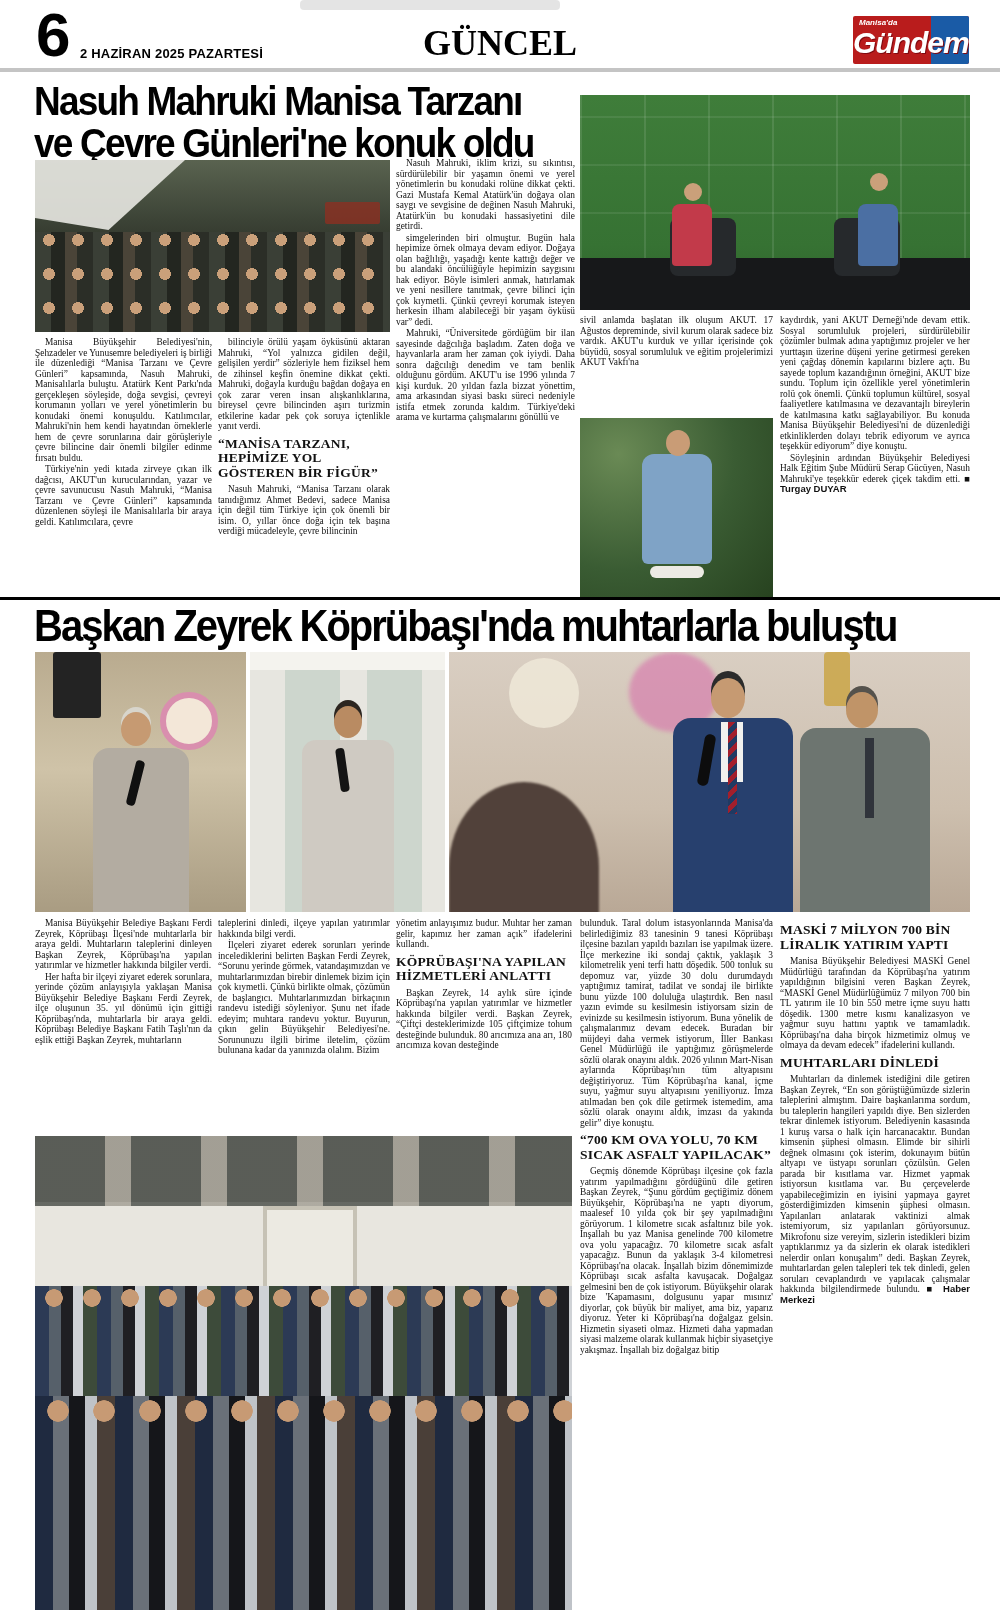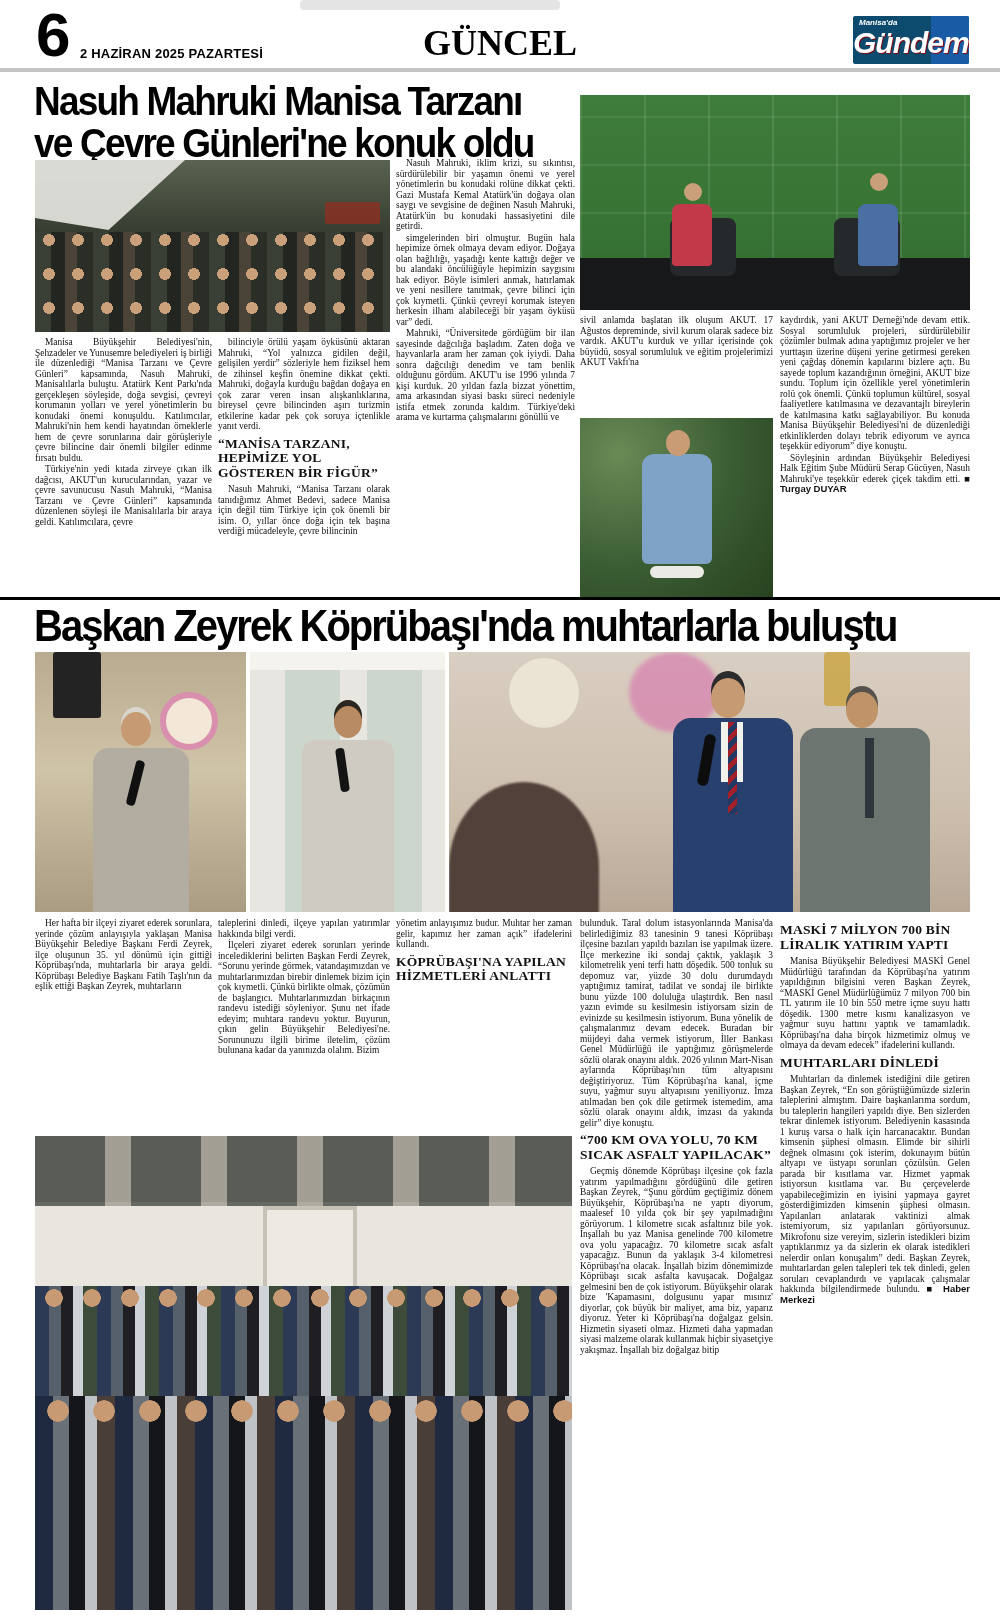--- a/index.html
+++ b/index.html
@@ -6,21 +6,21 @@
   #page{position:relative;width:1000px;height:1615px;background:#ffffff;overflow:hidden;
         font-family:"Liberation Serif", serif;color:#111;}
 
   
   .pagenum{position:absolute;left:36px;top:4px;font-family:"Liberation Sans",sans-serif;
            font-weight:700;font-size:62px;line-height:1;color:#000;}
   .dateline{position:absolute;left:80px;top:46px;font-family:"Liberation Sans",sans-serif;
             font-weight:700;font-size:13px;color:#000;letter-spacing:0.2px;}
   .section-title{position:absolute;left:0;top:22px;width:1000px;text-align:center;
                  font-family:"Liberation Serif",serif;font-weight:700;font-size:36px;color:#000;}
-  .masthead{position:absolute;left:853px;top:16px;width:116px;height:48px;background:#0c4a6e;
+  .masthead{position:absolute;left:853px;top:16px;width:116px;height:48px;background:#b91c1c;
             border-radius:2px;overflow:hidden;}
   .masthead .blue{position:absolute;right:0;top:0;width:38px;height:48px;background:#1a5ba6;}
   .masthead .mini{position:absolute;left:6px;top:2px;font-family:"Liberation Sans",sans-serif;
                   font-style:italic;font-weight:700;font-size:8px;color:#fff;}
   .masthead .name{position:absolute;left:0;top:10px;width:116px;text-align:left;
                   font-family:"Liberation Sans",sans-serif;font-style:italic;font-weight:700;
                   font-size:30px;color:#fff;letter-spacing:-1px;text-shadow:1px 1px 0 #7d0a10;}
   .rule-gray{position:absolute;left:0;top:68px;width:1000px;height:4px;background:#c4c4c4;}
 
   
@@ -214,29 +214,31 @@
     <div class="shirt"></div>
     <div class="tie"></div>
     <div class="zhead"></div>
     <div class="zmic"></div>
     <div class="gbody"></div>
     <div class="gtie"></div>
     <div class="ghead"></div>
   </div>
 
   <div class="col" id="a2c1">
+    <p>Manisa Büyükşehir Belediye Başkanı Ferdi Zeyrek, Köprübaşı İlçesi'nde muhtarlarla bir araya geldi. Muhtarların taleplerini dinleyen Başkan Zeyrek, Köprübaşı'na yapılan yatırımlar ve hizmetler hakkında bilgiler verdi.</p>
     <p>Her hafta bir ilçeyi ziyaret ederek sorunlara, yerinde çözüm anlayışıyla yaklaşan Manisa Büyükşehir Belediye Başkanı Ferdi Zeyrek, ilçe oluşunun 35. yıl dönümü için gittiği Köprübaşı'nda, muhtarlarla bir araya geldi. Köprübaşı Belediye Başkanı Fatih Taşlı'nın da eşlik ettiği Başkan Zeyrek, muhtarların</p>
   </div>
   <div class="col" id="a2c2">
     <p style="text-indent:0">taleplerini dinledi, ilçeye yapılan yatırımlar hakkında bilgi verdi.</p>
     <p>İlçeleri ziyaret ederek sorunları yerinde incelediklerini belirten Başkan Ferdi Zeyrek, “Sorunu yerinde görmek, vatandaşımızdan ve muhtarlarımızdan birebir dinlemek bizim için çok kıymetli. Çünkü birlikte olmak, çözümün de başlangıcı. Muhtarlarımızdan birkaçının randevu istediği söyleniyor. Şunu net ifade edeyim; muhtara randevu yoktur. Buyurun, çıkın gelin Büyükşehir Belediyesi'ne. Sorununuzu ilgili birime iletelim, çözüm bulunana kadar da yanınızda olalım. Bizim</p>
   </div>
   <div class="col" id="a2c3">
     <p style="text-indent:0">yönetim anlayışımız budur. Muhtar her zaman gelir, kapımız her zaman açık” ifadelerini kullandı.</p>
     <div class="subhead">KÖPRÜBAŞI'NA YAPILAN HİZMETLERİ ANLATTI</div>
+    <p>Başkan Zeyrek, 14 aylık süre içinde Köprübaşı'na yapılan yatırımlar ve hizmetler hakkında bilgiler verdi. Başkan Zeyrek, “Çiftçi desteklerimizde 105 çiftçimize tohum desteğinde bulunduk. 80 arıcımıza ana arı, 180 arıcımıza kovan desteğinde</p>
   </div>
   <div class="col" id="a2c4">
     <p style="text-indent:0">bulunduk. Taral dolum istasyonlarında Manisa'da belirlediğimiz 83 tanesinin 9 tanesi Köprübaşı ilçesine bazıları yapıldı bazıları ise yapılmak üzere. İlçe merkezine iki sondaj çaktık, yaklaşık 3 kilometrelik yeni terfi hattı döşedik. 500 tonluk su depomuz var, yüzde 30 dolu durumdaydı yaptığımız tamirat, tadilat ve sondaj ile birlikte bunu yüzde 100 doluluğa ulaştırdık. Ben nasıl yazın evimde su kesilmesin istiyorsam sizin de evinizde su kesilmesin istiyorum. Buna yönelik de çalışmalarımız devam edecek. Buradan bir müjdeyi daha vermek istiyorum, İller Bankası Genel Müdürlüğü ile yaptığımız görüşmelerde sözlü olarak onayını aldık. 2026 yılının Mart-Nisan aylarında Köprübaşı'nın tüm altyapısını değiştiriyoruz. Tüm Köprübaşı'na kanal, içme suyu, yağmur suyu altyapısını yeniliyoruz. İmza atılmadan ben çok dile getirmek istemedim, ama sözlü olarak onayını aldık, imzası da yakında gelir” diye konuştu.</p>
     <div class="subhead">“700 KM OVA YOLU, 70 KM SICAK ASFALT YAPILACAK”</div>
     <p>Geçmiş dönemde Köprübaşı ilçesine çok fazla yatırım yapılmadığını gördüğünü dile getiren Başkan Zeyrek, “Şunu gördüm geçtiğimiz dönem Büyükşehir, Köprübaşı'na ne yaptı diyorum, maalesef 10 yılda çok bir şey yapılmadığını görüyorum. 1 kilometre sıcak asfaltınız bile yok. İnşallah bu yaz Manisa genelinde 700 kilometre ova yolu yapacağız. 70 kilometre sıcak asfalt yapacağız. Bunun da yaklaşık 3-4 kilometresi Köprübaşı'na olacak. İnşallah bizim dönemimizde Köprübaşı sıcak asfalta kavuşacak. Doğalgaz gelmesini ben de çok istiyorum. Büyükşehir olarak bize 'Kapamasını, dolgusunu yapar mısınız' diyorlar, çok büyük bir maliyet, ama biz, yaparız diyoruz. Yeter ki Köprübaşı'na doğalgaz gelsin. Hizmetin siyaseti olmaz. Hizmeti daha yapmadan siyasi malzeme olarak kullanmak hiçbir siyasetçiye yakışmaz. İnşallah biz doğalgaz bitip</p>
   </div>
   <div class="col" id="a2c5">
     <div class="subhead">MASKİ 7 MİLYON 700 BİN LİRALIK YATIRIM YAPTI</div>
     <p>Manisa Büyükşehir Belediyesi MASKİ Genel Müdürlüğü tarafından da Köprübaşı'na yatırım yapıldığının bilgisini veren Başkan Zeyrek, “MASKİ Genel Müdürlüğümüz 7 milyon 700 bin TL yatırım ile 10 bin 550 metre içme suyu hattı döşedik. 1300 metre kısmı kanalizasyon ve yağmur suyu hattını yaptık ve tamamladık. Köprübaşı'na daha birçok hizmetimiz olmuş ve olmaya da devam edecek” ifadelerini kullandı.</p>
     <div class="subhead">MUHTARLARI DİNLEDİ</div>

